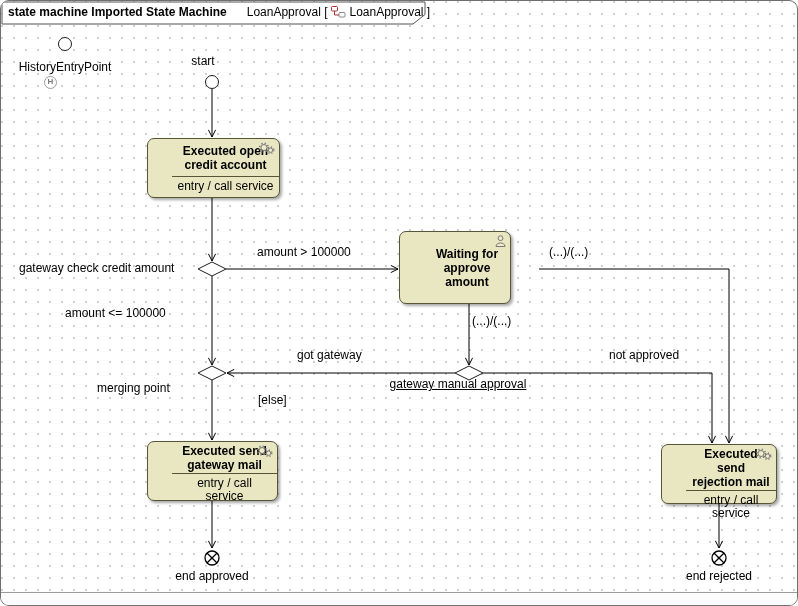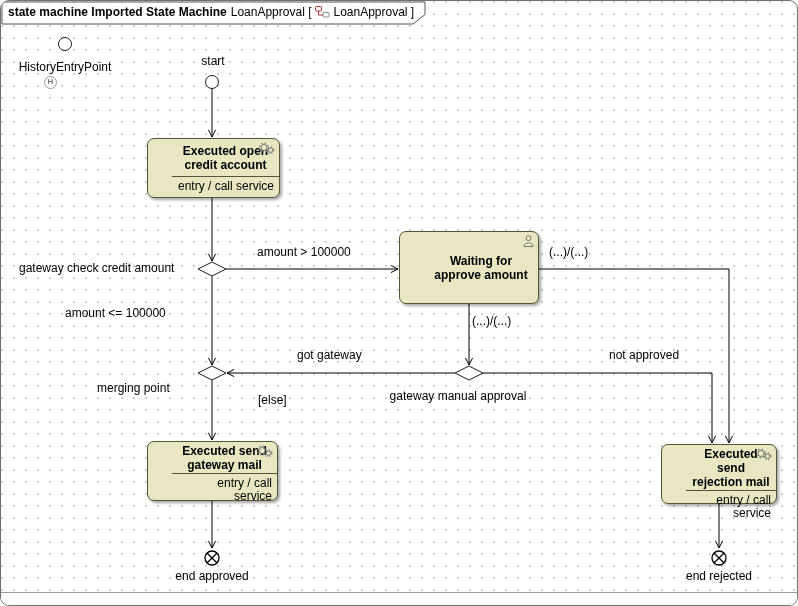--- a/index.html
+++ b/index.html
@@ -6,66 +6,66 @@
   .canvas {
     position:relative; width:798px; height:606px; box-sizing:border-box;
     border:1px solid #6f6f6f; border-radius:9px; overflow:hidden;
     background-color:#ffffff;
     background-image:radial-gradient(circle, #cfcfcf 1px, rgba(0,0,0,0) 1.15px);
     background-size:12px 12px; background-position:7px 7px;
     font-family:"Liberation Sans", sans-serif; font-size:12px; color:#000;
   }
   .wires { position:absolute; left:0; top:0; z-index:1; }
   .frame-title { position:absolute; left:7px; top:4px; z-index:2; white-space:nowrap; }
-  .frame-title b { margin-right:4px; }
+  .frame-title b { margin-right:20px; }
   .frame-title .seg { margin-right:3px; }
   .diagram-icon { vertical-align:-2px; margin:0 3px 0 1px; }
 
   .label { position:absolute; z-index:2; white-space:nowrap; line-height:13px; }
   .t-right { text-align:left; }
   .t-center { text-align:center; }
 
   .circle { position:absolute; z-index:2; width:14px; height:14px; box-sizing:border-box;
             border:1px solid #1d1d1d; border-radius:50%; background:#fff; }
   .h-badge { position:absolute; z-index:2; width:13px; height:13px; box-sizing:border-box;
              border:1px solid #9a9a9a; border-radius:50%; background:#fff;
              color:#7a7a7a; font-size:8px; font-weight:bold; line-height:10px; text-align:center; }
   .end { position:absolute; z-index:2; width:18px; height:18px; }
 
   .state { position:absolute; z-index:2; box-sizing:border-box;
            background:#e9e7c2; border:1px solid #565636; border-radius:7px;
            box-shadow:2px 2px 3px rgba(0,0,0,0.35);
            display:flex; flex-direction:column;padding-left:24px; }
   .state-title { flex:1; display:flex; flex-direction:column; align-items:center; justify-content:center;
                  font-weight:bold; line-height:14px; text-align:center; padding:2px 6px 1px; }
-  .state-body { border-top:1px solid #565636; padding:3px 5px 4px; line-height:13px; text-align:right; }
+  .state-body { border-top:1px solid #565636; padding:3px 5px 4px; line-height:13px; text-align:center; }
   .state-icon { position:absolute; top:3px; right:4px; }
 
   .s-open-credit { left:146px; top:137px; width:133px; height:60px; }
-  .s-waiting     { left:398px; top:230px; width:140px; height:73px; }
+  .s-waiting     { left:398px; top:230px; width:112px; height:73px; }
   .s-approval    { left:146px; top:440px; width:131px; height:60px; }
   .s-rejection   { left:660px; top:443px; width:116px; height:60px; }
 
   .n-history-circle { left:57px;  top:36px; }
   .n-start-circle   { left:204px; top:74px; }
   .n-history-h      { left:43px;  top:75px; }
   .n-end-approved   { left:202px; top:548px; }
   .n-end-rejected   { left:709px; top:548px; }
 
   .l-history   { left:4px;   top:60px;  width:120px; }
-  .l-start     { left:182px; top:54px;  width:60px; }
+  .l-start     { left:172px; top:54px;  width:60px; }
   .l-gw-credit { left:18px;  top:261px; width:168px; }
   .l-amount-gt { left:256px; top:245px; }
   .l-effect-top{ left:548px; top:245px; }
   .l-amount-le { left:64px;  top:306px; }
   .l-effect-dn { left:471px; top:314px; }
   .l-got-appr  { left:296px; top:348px; }
   .l-not-appr  { left:608px; top:348px; }
   .l-merging   { left:96px;  top:365px; width:90px;margin-top:16px; }
-  .l-gw-manual { left:384px; top:389px; width:146px; }
+  .l-gw-manual { left:384px; top:377px; width:146px;text-decoration:underline; }
   .l-else      { left:216px; top:393px;margin-left:41px; }
   .l-end-appr  { left:161px; top:569px; width:100px; }
   .l-end-rej   { left:668px; top:569px; width:100px; }
 
   .hscroll { position:absolute; left:0; right:0; bottom:0; height:12px; z-index:3;
              background:#fcfcfc; border-top:1px solid #9a9a9a; }
 </style>
 </head>
 <body>
 

